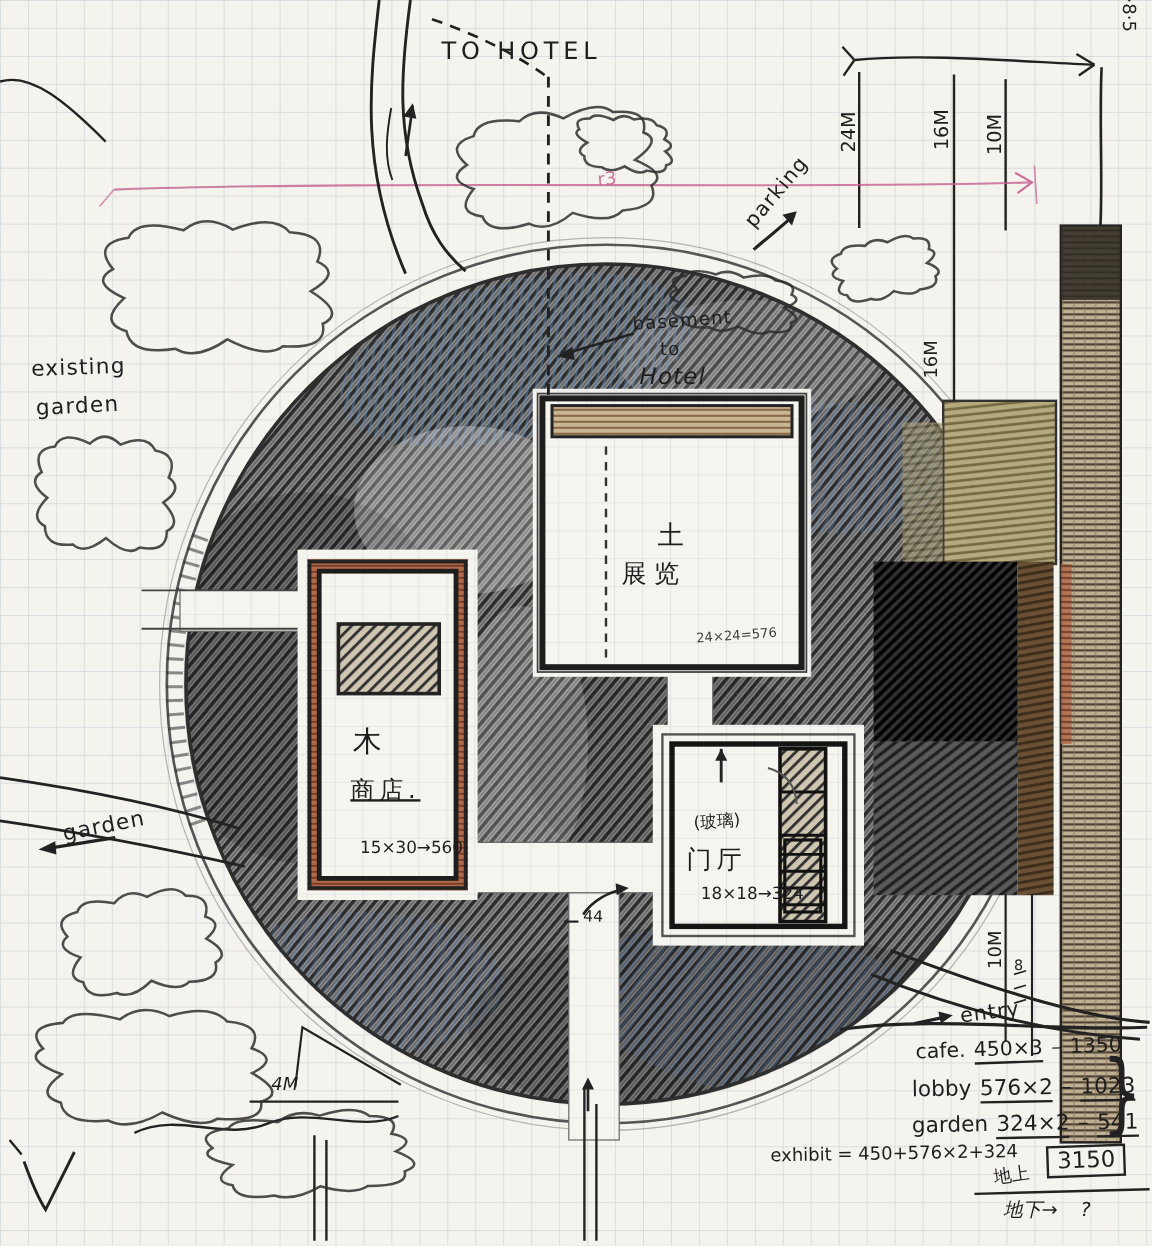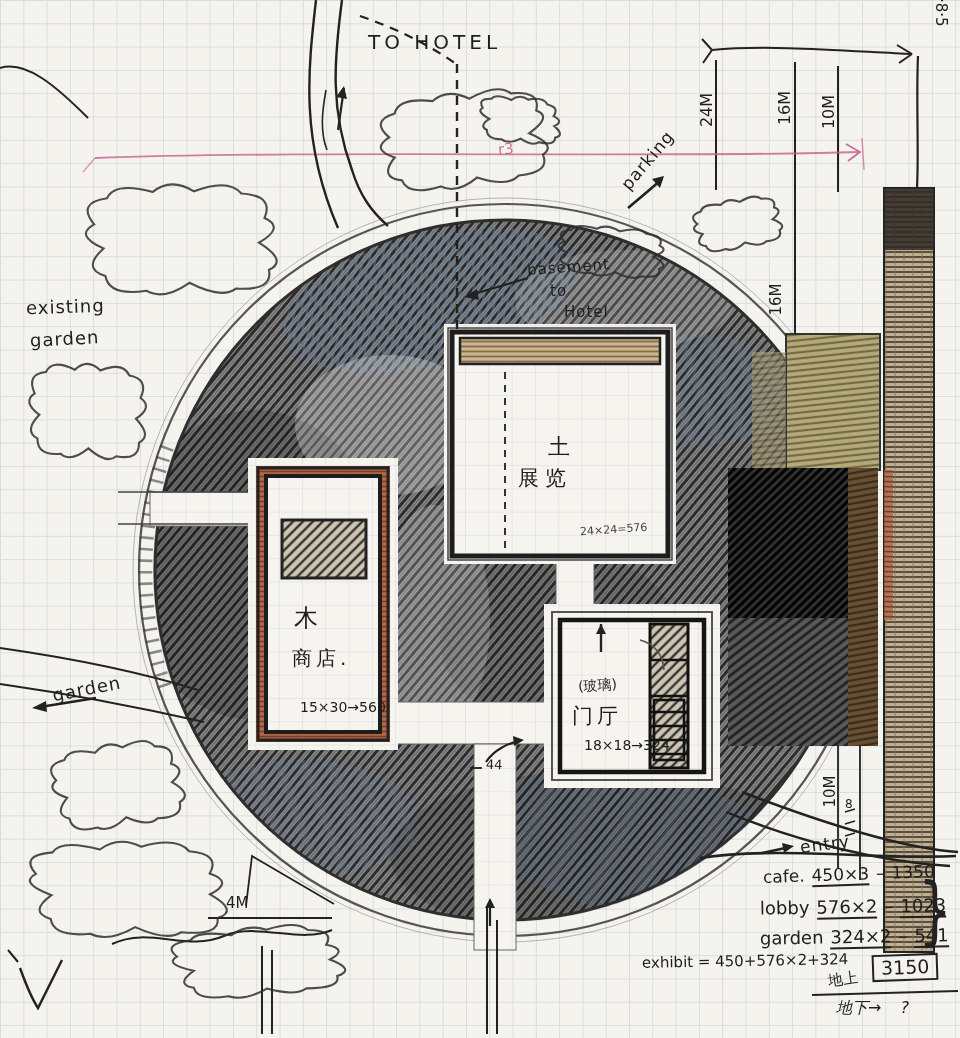--- a/index.html
+++ b/index.html
@@ -235,47 +235,47 @@
 
 <div class="t hand" style="left:368px;top:32px;font-size:20px;letter-spacing:4px;">TO HOTEL</div>
 
 <div class="t" style="left:948px;top:-2px;font-size:15px;transform:rotate(90deg);transform-origin:0 0;">·8·5</div>
 
 <div class="t hand" style="left:612px;top:152px;font-size:17px;transform:rotate(-50deg);">parking</div>
 
 <div>
   <div class="t hand" style="left:527px;top:260px;font-size:15px;transform:rotate(-4deg);">basement</div>
   <div class="t hand" style="left:538px;top:284px;font-size:15px;margin-left:12px;">to</div>
-  <div class="t hand" style="left:564px;top:305px;font-size:15px;">Hotel</div>
+  <div class="t hand" style="left:533px;top:305px;font-size:19px;font-style:italic;">Hotel</div>
 </div>
 
 <div class="t hand" style="left:26px;top:298px;font-size:18px;transform:rotate(-2deg);">existing</div>
 <div class="t hand" style="left:30px;top:330px;font-size:18px;transform:rotate(-3deg);">garden</div>
 
 <div class="t hand" style="left:52px;top:680px;font-size:18px;transform:rotate(-11deg);">garden</div>
 
 <div class="t hand" style="left:800px;top:836px;font-size:17px;transform:rotate(-7deg);">entry</div>
 
 <div class="t pink" style="left:498px;top:142px;font-size:15px;transform:rotate(-5deg);opacity:.85;">r3</div>
 
 <div class="t" style="left:690px;top:102px;font-size:16px;transform:rotate(-90deg);">24M</div>
 <div class="t" style="left:768px;top:100px;font-size:16px;transform:rotate(-90deg);">16M</div>
 <div class="t" style="left:812px;top:104px;font-size:16px;transform:rotate(-90deg);">10M</div>
 <div class="t" style="left:760px;top:292px;font-size:15px;transform:rotate(-90deg);">16M</div>
 <div class="t" style="left:814px;top:784px;font-size:15px;transform:rotate(-90deg);">10M</div>
 <div class="t" style="left:845px;top:798px;font-size:12px;">8</div>
-<div class="t" style="left:226px;top:896px;font-size:15px;">4M</div>
+<div class="t" style="left:226px;top:896px;font-size:15px;font-style:italic;">4M</div>
 <div class="t" style="left:486px;top:758px;font-size:13px;transform:rotate(2deg);">44</div>
 
 <div class="t" style="left:548px;top:436px;font-size:22px;">土</div>
 <div class="t" style="left:518px;top:468px;font-size:21px;letter-spacing:6px;">展览</div>
 <div class="t" style="left:580px;top:524px;font-size:11px;transform:rotate(-4deg);opacity:.85;">24×24=576</div>
 
 <div class="t" style="left:294px;top:606px;font-size:24px;">木</div>
-<div class="t" style="left:292px;top:648px;font-size:20px;letter-spacing:4px;">商店.</div>
+<div class="t" style="left:292px;top:648px;font-size:20px;letter-spacing:4px;text-decoration:underline;">商店.</div>
 <div class="t" style="left:300px;top:700px;font-size:14px;">15×30→560</div>
 
 <div class="t" style="left:578px;top:678px;font-size:14px;transform:rotate(-4deg);">(玻璃)</div>
 <div class="t" style="left:572px;top:706px;font-size:21px;letter-spacing:4px;">门厅</div>
 <div class="t" style="left:584px;top:738px;font-size:14px;">18×18→324</div>
 
 <div class="t row" style="left:763px;top:866px;font-size:17px;transform:rotate(-2deg);">
   <span>cafe.</span>
   <span class="u">450×3</span>
   <span>–</span>

